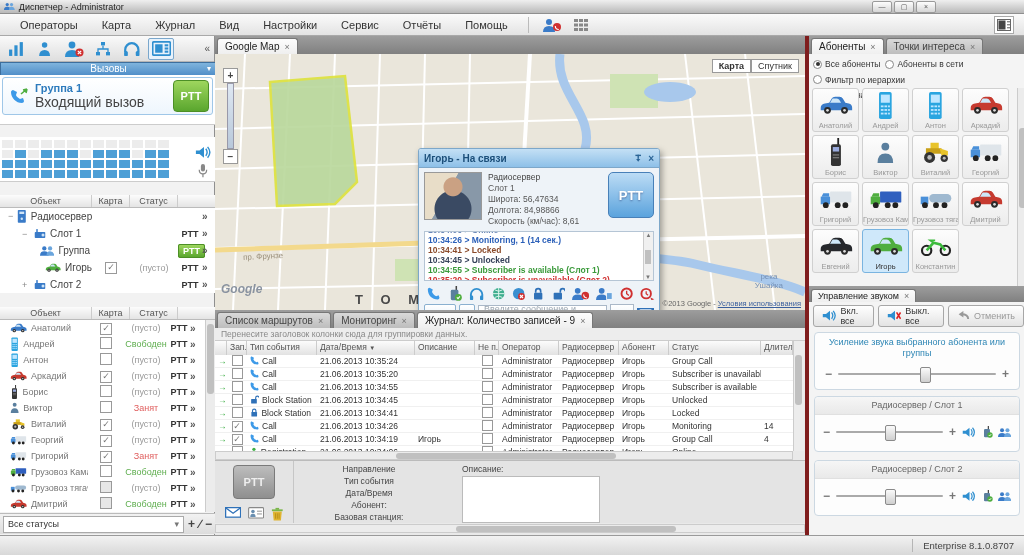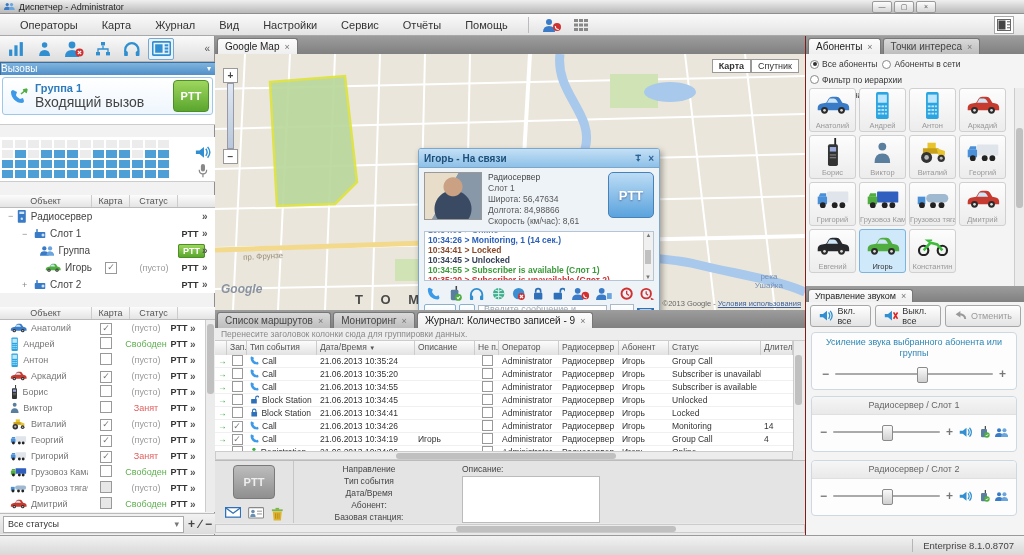--- a/index.html
+++ b/index.html
@@ -21,21 +21,21 @@
   .mb-icon{margin:0 6px;}
   .panelbtn{position:absolute;right:10px;top:16px;width:18px;height:16px;border:1px solid #aaa;
     background:#fff;display:flex;align-items:center;justify-content:center;}
   
   .tabstrip{background:linear-gradient(#9d9d9d,#808080);display:flex;align-items:flex-end;padding-left:2px;box-sizing:border-box;}
   .tab{background:linear-gradient(#d9d9d9,#bdbdbd);border:1px solid #777;border-bottom:none;
     border-radius:3px 3px 0 0;padding:2px 7px;margin-right:2px;font-size:10px;color:#444;display:flex;gap:5px;align-items:center;}
   .tab.active{background:linear-gradient(#fcfcfc,#efefef);color:#222;}
   .tab .x{color:#777;font-size:9px;}
   .hdrbar{background:linear-gradient(#f4f4f4,#d9d9d9);border:1px solid #aaa;color:#444;
-    font-size:10px;line-height:12px;position:relative;}
+    text-align:center;font-size:10px;line-height:12px;position:relative;}
   .hdrbar.blue{background:linear-gradient(#7fb4dd,#4d8cc7);color:#fff;border-color:#3d6f9e;}
   .hdrbar .caret{position:absolute;right:5px;top:0;font-size:8px;color:inherit;}
   
   .left{left:0;top:36px;width:215px;height:499px;background:#f2f2f2;border-right:1px solid #8f8f8f;box-sizing:border-box;}
   .ltoolbar{left:0;top:0;width:100%;height:26px;background:linear-gradient(#fafafa,#dedede);
     border-bottom:1px solid #b5b5b5;display:flex;align-items:center;padding-left:3px;box-sizing:border-box;gap:3px;}
   .ltool{width:24px;height:20px;border:1px solid transparent;border-radius:2px;display:flex;align-items:center;justify-content:center;}
   .ltool.boxed{border-color:#7aa7cc;background:#e8f2fb;}
   .lcollapse{margin-left:auto;margin-right:4px;color:#555;font-size:10px;}
   .callarea{left:0;top:39px;width:215px;height:49px;background:#fff;border-bottom:1px solid #ccc;}
@@ -125,21 +125,21 @@
   .dleft{width:78px;display:flex;flex-direction:column;align-items:center;padding-top:4px;border-right:1px solid #c6c6c6;}
   .pttgray{width:40px;height:32px;border-radius:4px;background:linear-gradient(#bdbdbd,#8f8f8f);
     border:1px solid #7a7a7a;color:#eee;font-weight:bold;font-size:11px;display:flex;align-items:center;justify-content:center;}
   .dicons{display:flex;gap:7px;margin-top:8px;}
   .dcols{display:flex;flex:1;padding-top:3px;}
   .dcol{display:flex;flex-direction:column;gap:2px;font-size:8.5px;color:#444;text-align:right;}
   .dcol div{height:10px;}
   .ddesc{display:flex;flex-direction:column;font-size:8.5px;color:#444;margin-left:18px;}
   .ddesc textarea{width:132px;height:44px;border:1px solid #bbb;background:#fff;resize:none;margin-top:2px;}
   
-  .right{left:805px;top:36px;width:219px;height:499px;background:#f4f4f4;border-left:1px solid #7f1d1d;box-sizing:border-box;}
+  .right{left:805px;top:36px;width:219px;height:499px;background:#f4f4f4;border-left:4px solid #7f1d1d;box-sizing:border-box;}
   .rfilters{left:0;top:18px;width:219px;height:34px;background:#f4f4f4;font-size:8.5px;color:#333;padding:3px 4px;box-sizing:border-box;line-height:14px;}
   .radio{display:inline-flex;align-items:center;gap:3px;margin-right:5px;white-space:nowrap;}
   .rdot{width:9px;height:9px;border-radius:50%;border:1px solid #888;background:#fff;position:relative;box-sizing:border-box;}
   .rdot.on::after{content:"";position:absolute;left:1.5px;top:1.5px;width:4px;height:4px;border-radius:50%;background:#333;}
   .rgrid{left:3px;top:52px;width:204px;height:198px;display:flex;flex-wrap:wrap;align-content:flex-start;gap:3px;}
   .card{width:47px;height:44px;border:1px solid #d0d0d0;border-radius:3px;background:linear-gradient(#fdfdfd,#ececec);
     display:flex;flex-direction:column;align-items:center;justify-content:flex-end;padding-bottom:1px;box-sizing:border-box;}
   .card.sel{background:#cfe8fa;border-color:#7ab4e0;}
   .card .cname{font-size:7.5px;color:#999;max-width:45px;overflow:hidden;white-space:nowrap;}
   .card .cic{flex:1;display:flex;align-items:center;justify-content:center;}

